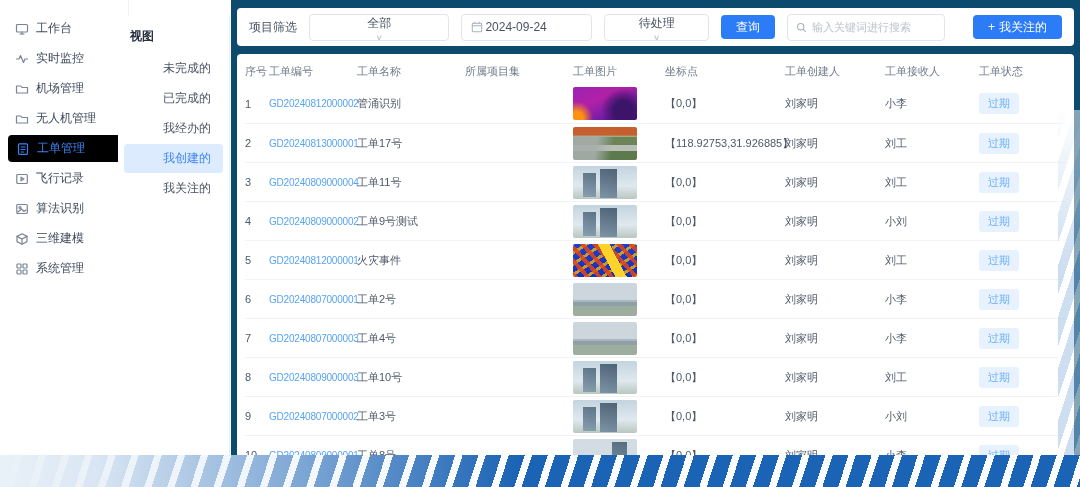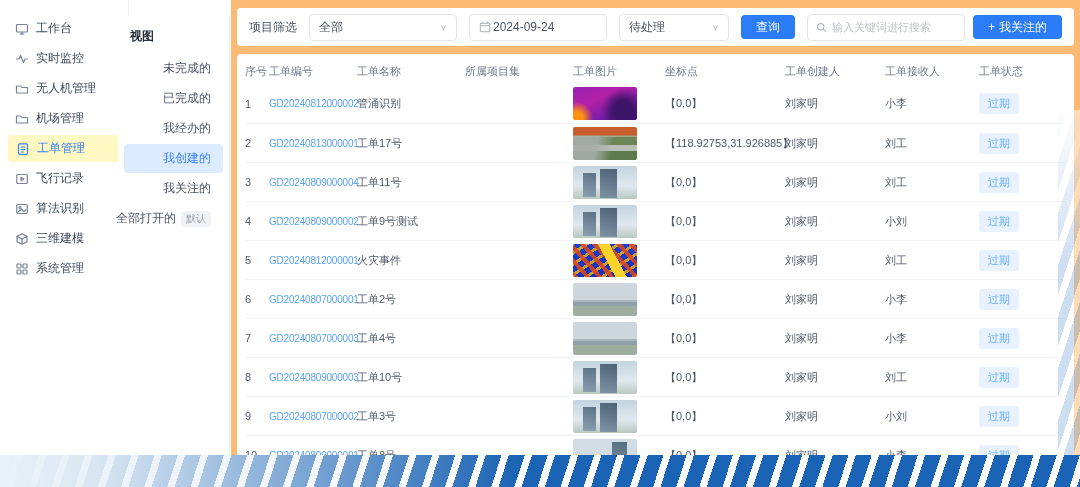--- a/index.html
+++ b/index.html
@@ -5,47 +5,47 @@
   * { margin:0; padding:0; box-sizing:border-box; }
   html,body { width:1080px; height:487px; font-family:"Liberation Sans",sans-serif; }
   .stage { position:relative; width:1080px; height:487px; background:#ffffff; overflow:hidden; }
 
   
   .sidebar { position:absolute; left:0; top:0; bottom:32px; width:129px; background:#fff;
              border-right:1px solid #f0f2f6; padding-top:12px; z-index:2; }
   .nav-item { display:flex; align-items:center; gap:7px; font-size:12px; color:#3e4a5c;
               margin:3px 7px; padding:5px 8px; border-radius:4px; cursor:pointer; white-space:nowrap; }
   .nav-item .nav-ico { display:flex; align-items:center; color:#7a8494; }
-  .nav-item.active { background:#fef9c3; color:#3b82f3;margin-left:8px; }
+  .nav-item.active { background:#000000; color:#3b82f3;margin-left:8px; }
   .nav-item.active .nav-ico { color:#3b82f3; }
 
   
   .views { position:absolute; left:118px; top:16px; bottom:32px; width:112px; background:#fff;
            border-right:1px solid #ecEEf3; border-right:1px solid #eceef3; padding-top:10px; z-index:2; }
   .views-title { font-size:12px; font-weight:bold; color:#28303e; padding:2px 12px 8px 12px; }
   .view-item { font-size:12px; color:#4a5363; padding:6px 12px; margin:1px 6px; border-radius:4px;
                cursor:pointer; white-space:nowrap; display:flex; align-items:center;justify-content:flex-end; }
   .view-item.active { background:#dcebfd; color:#3f86f4; }
   .view-badge { background:#f0f2f5; color:#9aa3b0; font-size:10px; padding:1px 5px; border-radius:2px;
                 margin-left:5px; }
 
   
-  .main { position:absolute; left:231px; top:0; right:0; bottom:0; background:#fdba74; z-index:1; }
+  .main { position:absolute; left:231px; top:0; right:0; bottom:0; background:#0c4a6e; z-index:1; }
   .filter-card { position:absolute; left:6px; right:6px; top:8px; height:38px; background:#fff;
                  border-radius:4px; display:flex; align-items:center; gap:12px; padding:0 12px; font-size:12px; }
   .filter-label { color:#4a5363; white-space:nowrap; }
   .select { width:148px; height:27px; border:1px solid #e1e5eb; border-radius:4px; background:#fff;
-            display:flex; align-items:center; justify-content:space-between; padding:0 9px; color:#4a5363; cursor:pointer; }
+            display:flex; align-items:center; justify-content:space-between; padding:0 9px; color:#4a5363; cursor:pointer;flex-direction:column; }
   .select.narrow { width:110px; }
   .caret { color:#b9c0cb; font-size:10px; transform:scaleY(.8); }
   .date-box { width:138px; height:27px; border:1px solid #e1e5eb; border-radius:4px; background:#fff;
               display:flex; align-items:center; gap:2px; padding:0 9px; color:#4a5363; cursor:pointer; }
   .btn-primary { background:#2b7cf6; color:#fff; border:none; border-radius:4px; height:20px;
                  padding:12px 15px; font-size:12px; display:flex; align-items:center; gap:4px; cursor:pointer; white-space:nowrap; }
-  .right-group { margin-left:auto; display:flex; align-items:center; gap:8px; }
+  .right-group { margin-left:auto; display:flex; align-items:center; gap:28px; }
   .search-box { width:158px; height:27px; border:1px solid #e1e5eb; border-radius:4px; background:#fff;
                 display:flex; align-items:center; gap:5px; padding:0 8px; cursor:text; }
   .search-ph { color:#bcc3cd; font-size:11px; white-space:nowrap; }
   .icon-gray { color:#aab2bd; display:flex; align-items:center; }
 
   .table-card { position:absolute; left:6px; right:6px; top:54px; bottom:0; background:#fff;
                 border-radius:4px 4px 0 0; padding:4px 8px 0 8px; overflow:hidden; }
   .tgrid { display:grid; grid-template-columns:24px 88px 108px 108px 92px 120px 100px 94px 1fr;
            align-items:center; }
   .thead { height:26px; color:#717b8a; font-size:11px; }
@@ -118,29 +118,29 @@
           </svg>
         </span>
         <span class="nav-label">实时监控</span>
       </div>
       <div class="nav-item">
         <span class="nav-ico">
           <svg width="14" height="14" viewBox="0 0 14 14" fill="none" stroke="currentColor" stroke-width="1.2" stroke-linecap="round" stroke-linejoin="round">
             <path d="M1.5 4.5 L1.5 11 L12.5 11 L12.5 5.5 L7 5.5 L5.8 4 L1.5 4 Z"></path>
           </svg>
         </span>
+        <span class="nav-label">机场管理</span>
+      </div>
+      <div class="nav-item">
+        <span class="nav-ico">
+          <svg width="14" height="14" viewBox="0 0 14 14" fill="none" stroke="currentColor" stroke-width="1.2" stroke-linecap="round" stroke-linejoin="round">
+            <path d="M1.5 4.5 L1.5 11 L12.5 11 L12.5 5.5 L7 5.5 L5.8 4 L1.5 4 Z"></path>
+          </svg>
+        </span>
         <span class="nav-label">无人机管理</span>
-      </div>
-      <div class="nav-item">
-        <span class="nav-ico">
-          <svg width="14" height="14" viewBox="0 0 14 14" fill="none" stroke="currentColor" stroke-width="1.2" stroke-linecap="round" stroke-linejoin="round">
-            <path d="M1.5 4.5 L1.5 11 L12.5 11 L12.5 5.5 L7 5.5 L5.8 4 L1.5 4 Z"></path>
-          </svg>
-        </span>
-        <span class="nav-label">机场管理</span>
       </div>
       <div class="nav-item active">
         <span class="nav-ico">
           <svg width="14" height="14" viewBox="0 0 14 14" fill="none" stroke="currentColor" stroke-width="1.2" stroke-linecap="round" stroke-linejoin="round">
             <rect x="2.5" y="1.8" width="9" height="10.5" rx="1"></rect>
             <line x1="5" y1="5" x2="9" y2="5"></line>
             <line x1="5" y1="7.5" x2="9" y2="7.5"></line>
             <line x1="5" y1="10" x2="7.5" y2="10"></line>
           </svg>
         </span>
@@ -198,24 +198,20 @@
           <span>已完成的</span>
         </div>
         <div class="view-item">
           <span>我经办的</span>
         </div>
         <div class="view-item active">
           <span>我创建的</span>
         </div>
         <div class="view-item">
           <span>我关注的</span>
-        </div>
-        <div class="view-item">
-          <span>全部打开的</span>
-          <span class="view-badge">默认</span>
         </div>
       </div>
   </aside>
 
   <main class="main">
 
     <div class="filter-card">
       <span class="filter-label">项目筛选</span>
 
       <div class="select">

